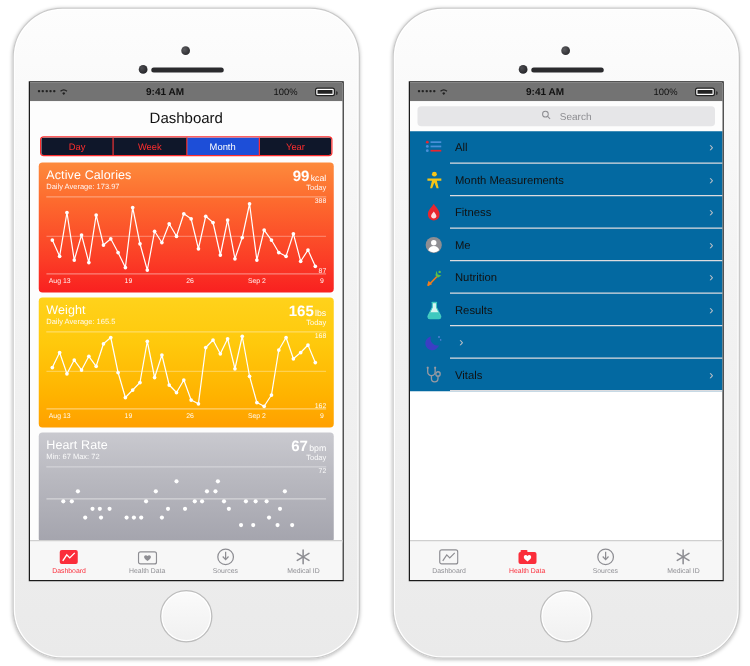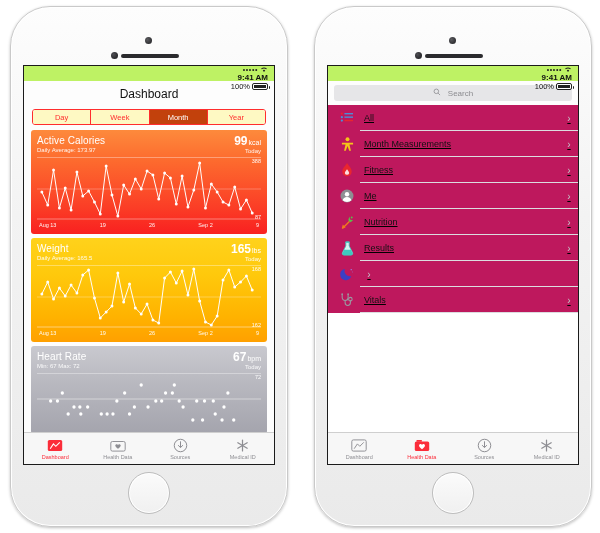--- a/index.html
+++ b/index.html
@@ -49,31 +49,30 @@
   .screen {
     position: absolute; top: 58px; left: 12px;
     width: 252px; height: 400px;
     background: #ffffff;
     border: 1px solid #1b1b1b;
     overflow: hidden;
   }
 
   
   .statusbar {
-    height: 15px; display: flex; align-items: flex-end;
+    height: 15px; display: flex; align-items: center;
     padding: 0 6px; font-size: 7.5px; color: #111;
-    background: #bef264;
-    flex-direction: column;
+    background: #737373;
   }
   .sb-left { display: flex; align-items: center; gap: 2px; flex: 1; }
   .dots { letter-spacing: .6px; font-size: 7px; color: #222; }
   .wifi { display: inline-block; width: 8px; height: 7px; position: relative; }
   .wifi svg { display:block; }
   .sb-center { flex: 0 0 auto; font-weight: bold; font-size: 8px; }
-  .sb-right { flex: 1; display: flex; align-items: center; justify-content: flex-end; gap: 2px; padding-left: 34px; }
+  .sb-right { flex: 1; display: flex; align-items: center; justify-content: flex-end; gap: 14px; padding-left: 34px; }
   .batt {
     width: 16px; height: 7px; border: 1px solid #222; border-radius: 2px;
     position: relative; background: #fff;
   }
   .batt::after {
     content:''; position:absolute; right:-3px; top:2px;
     width:1.5px; height:3px; background:#222; border-radius:0 1px 1px 0;
   }
   .batt i { position:absolute; inset:1px; background:#222; display:block; }
 
@@ -84,25 +83,25 @@
   }
 
   
   .segwrap { padding: 2px 8px 5px; background:#fdfdfd; }
   .segmented {
     display:flex; border:1px solid #ff2d2d; border-radius:3px; overflow:hidden;
     height: 16px;
   }
   .seg {
     flex:1; display:flex; align-items:center; justify-content:center;
-    font-size: 7.5px; color:#ff2d2d; background:#fef9c3;
+    font-size: 7.5px; color:#ff2d2d; background:#0f172a;
     border-right:1px solid #ff2d2d;
   }
   .seg:last-child { border-right:none; }
-  .seg.active { background:#c2410c; color:#fff; }
+  .seg.active { background:#1d4ed8; color:#fff; }
 
   
   .cards { padding: 0 7px; background:#fdfdfd; }
   .card {
     border-radius: 3px; overflow:hidden; margin-bottom: 4px;
     position: relative; color:#fff;
   }
   .card.calories { height: 104px; background: linear-gradient(180deg,#fd8a3c 0%,#fd6a2e 30%,#fb3d26 75%,#f92020 100%); }
   .card.weight   { height: 104px; background: linear-gradient(180deg,#ffd21b 0%,#ffc90c 35%,#ffb300 75%,#ffa000 100%); }
   .card.heart    { height: 88px;  background: linear-gradient(180deg,#c9c9cf 0%,#b9b9c0 40%,#a4a4ad 100%); }
@@ -144,21 +143,21 @@
 
   
   .searchwrap { padding: 4px 6px; background:#fdfdfd; }
   .searchbar {
     height: 16px; border-radius: 3px; background:#e6e6e8;
     display:flex; align-items:center; justify-content:center; gap:7px;
     font-size: 8px; color:#8c8c90;
   }
 
   
-  .list { background:#be185d;text-decoration:underline; }
+  .list { background:#0369a1; }
   .row {
     display:flex; align-items:center; height: 26px;
     padding-left: 6px; position:relative;
   }
   .row .ricon { width: 26px; display:flex; align-items:center; justify-content:center; }
   .row .rlabel { flex:1; font-size: 9px; color:#111; padding-left:4px; }
   .row .chev { width: 18px; text-align:center; color:#c4c4c8; font-size:10px; }
   .row::after {
     content:''; position:absolute; left:32px; right:0; bottom:0;
     height:1px; background:#dcdcdf;

